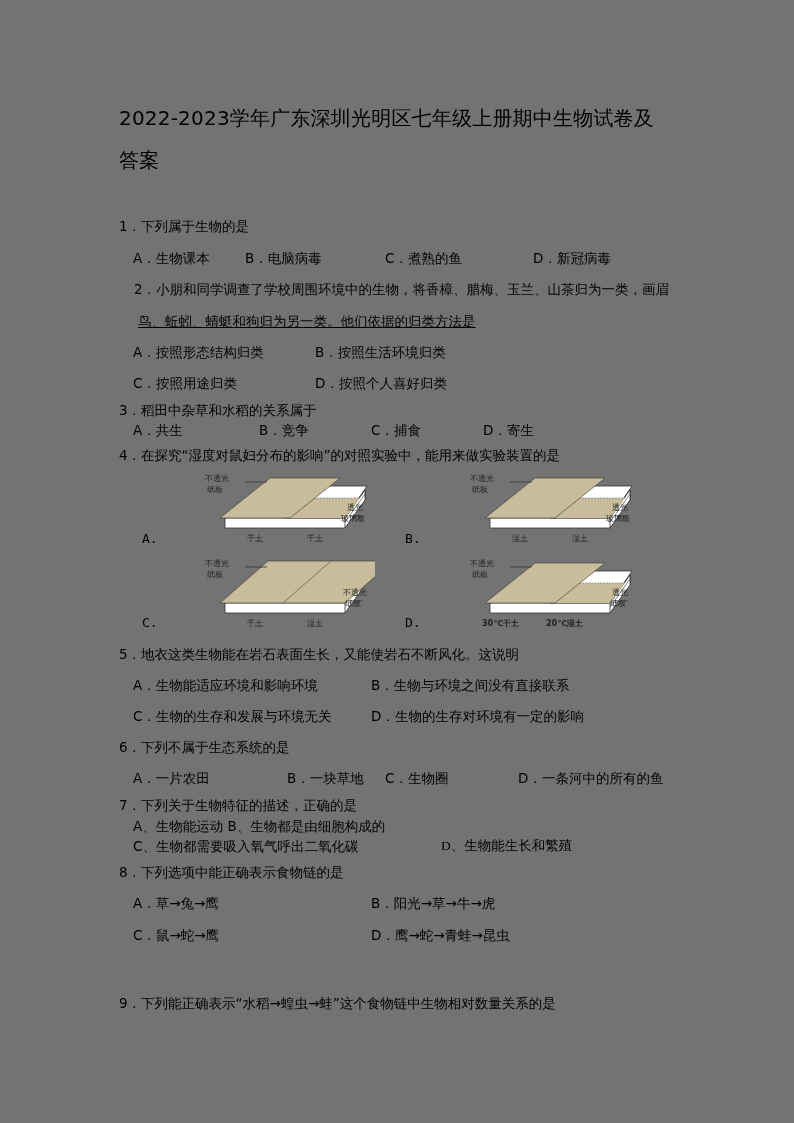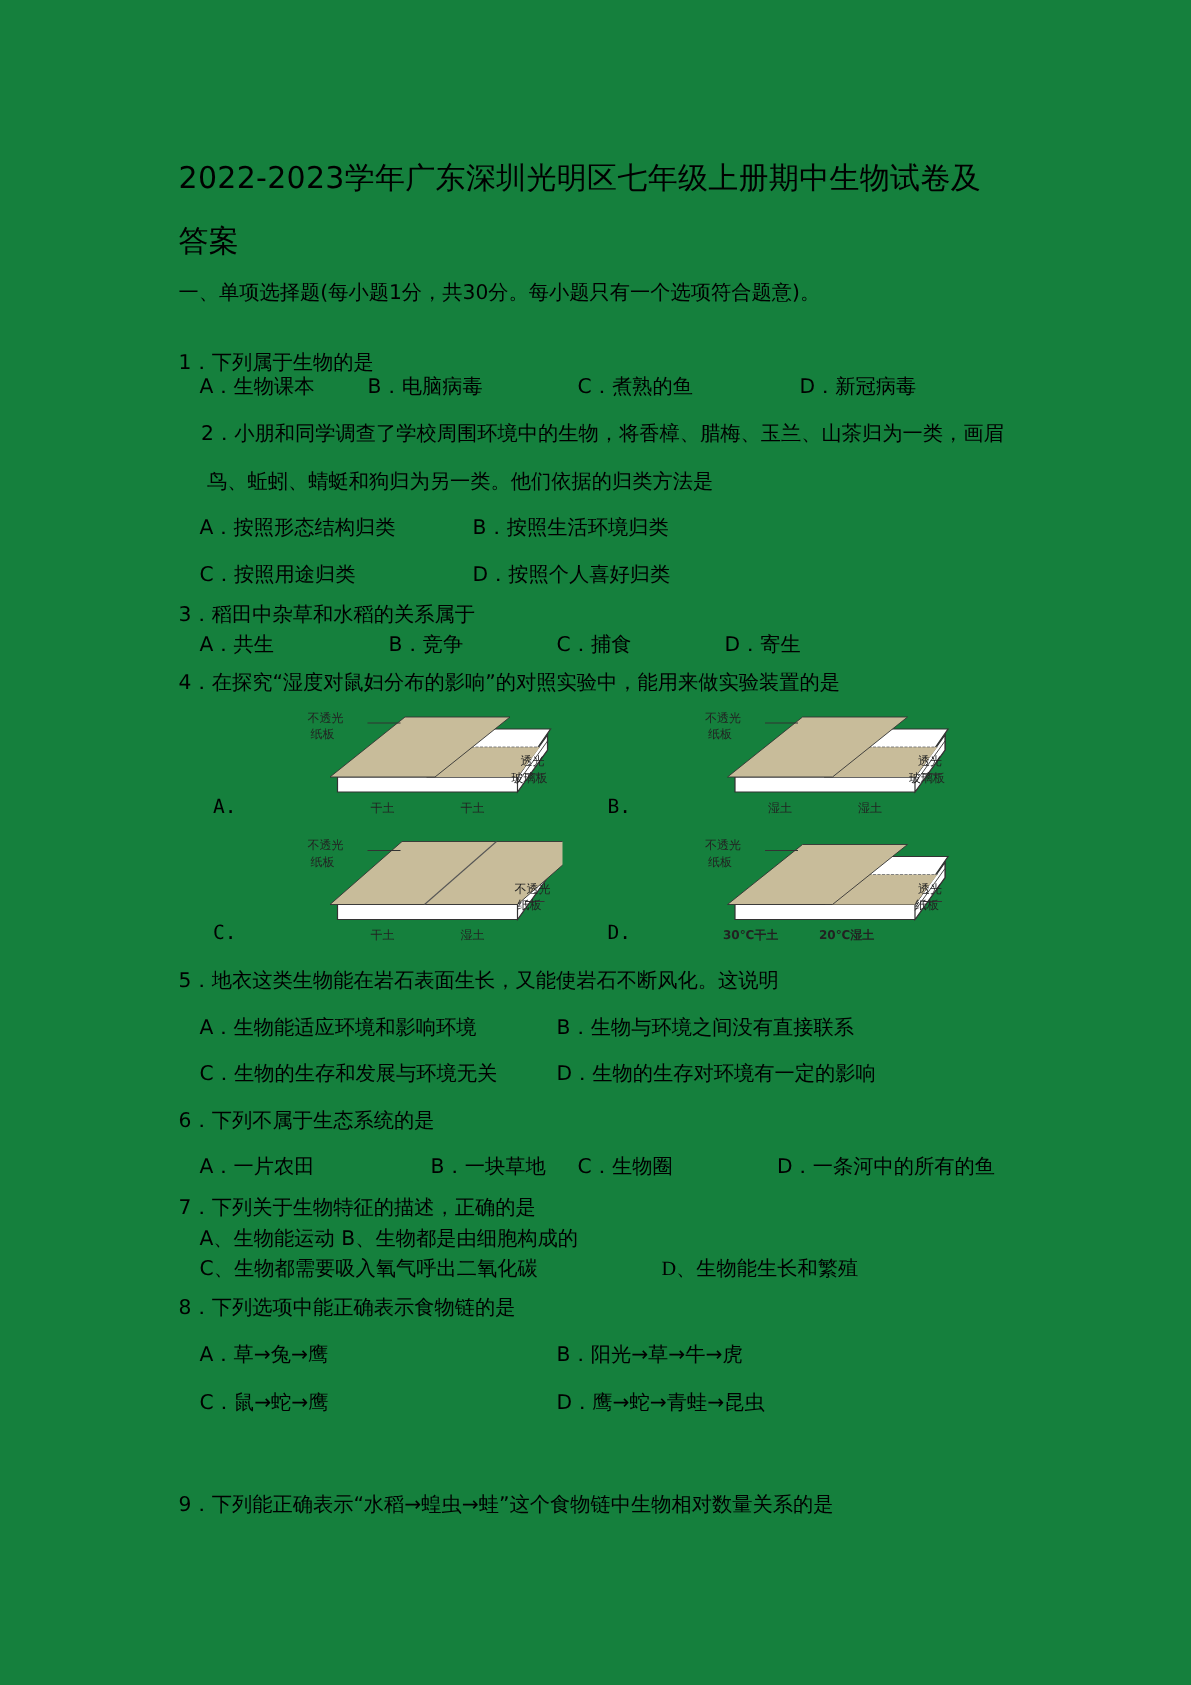--- a/index.html
+++ b/index.html
@@ -1,43 +1,42 @@
 <!DOCTYPE html>
 <html><head>
 <meta charset="utf-8">
 <style>
   html, body { margin: 0; padding: 0; background: #ffffff; }
   body { width: 794px; height: 1123px; position: relative; overflow: hidden;
          font-family: "DejaVu Sans", sans-serif; color: #000; }
-  .page { position: absolute; left: 0; top: 0; width: 794px; height: 1123px; background: #15803d; }
+  .page { position: absolute; left: 0; top: 0; width: 794px; height: 1123px; background: #737373; }
   .t { position: absolute; white-space: nowrap; font-size: 13.5px; line-height: 16px; }
   .title { position: absolute; left: 119px; font-size: 20px; line-height: 24px; white-space: nowrap; letter-spacing: 0.2px; }
   .fig { position: absolute; }
   .fig svg { display: block; }
   .flabel { font-size: 8px; fill: #222; font-family: "DejaVu Sans", sans-serif; }
   .optletter { position: absolute; font-size: 13px; font-family: "DejaVu Sans Mono", monospace; }
 </style>
 </head>
 <body>
 
 <div class="page">
 
   <div class="title" style="top:106px;">2022-2023学年广东深圳光明区七年级上册期中生物试卷及</div>
   <div class="title" style="top:148px;">答案</div>
 
-  <div class="t" style="left:119px; top:187px;">一、单项选择题(每小题1分，共30分。每小题只有一个选项符合题意)。</div>
 
-  <div class="t" style="left:119px; top:218px;margin-top:16px;">1．下列属于生物的是</div>
+  <div class="t" style="left:119px; top:218px;">1．下列属于生物的是</div>
   <div class="t" style="left:133px; top:250px;">A．生物课本</div>
   <div class="t" style="left:245px; top:250px;">B．电脑病毒</div>
   <div class="t" style="left:385px; top:250px;">C．煮熟的鱼</div>
   <div class="t" style="left:533px; top:250px;">D．新冠病毒</div>
 
   <div class="t" style="left:134px; top:281px;text-align:right;">2．小朋和同学调查了学校周围环境中的生物，将香樟、腊梅、玉兰、山茶归为一类，画眉</div>
-  <div class="t" style="left:138px; top:313px;">鸟、蚯蚓、蜻蜓和狗归为另一类。他们依据的归类方法是</div>
+  <div class="t" style="left:138px; top:313px;text-decoration:underline;">鸟、蚯蚓、蜻蜓和狗归为另一类。他们依据的归类方法是</div>
   <div class="t" style="left:133px; top:344px;">A．按照形态结构归类</div>
   <div class="t" style="left:315px; top:344px;">B．按照生活环境归类</div>
   <div class="t" style="left:133px; top:375px;">C．按照用途归类</div>
   <div class="t" style="left:315px; top:375px;">D．按照个人喜好归类</div>
 
   <div class="t" style="left:119px; top:402px;">3．稻田中杂草和水稻的关系属于</div>
   <div class="t" style="left:133px; top:422px;">A．共生</div>
   <div class="t" style="left:259px; top:422px;">B．竞争</div>
   <div class="t" style="left:371px; top:422px;">C．捕食</div>
   <div class="t" style="left:483px; top:422px;">D．寄生</div>

